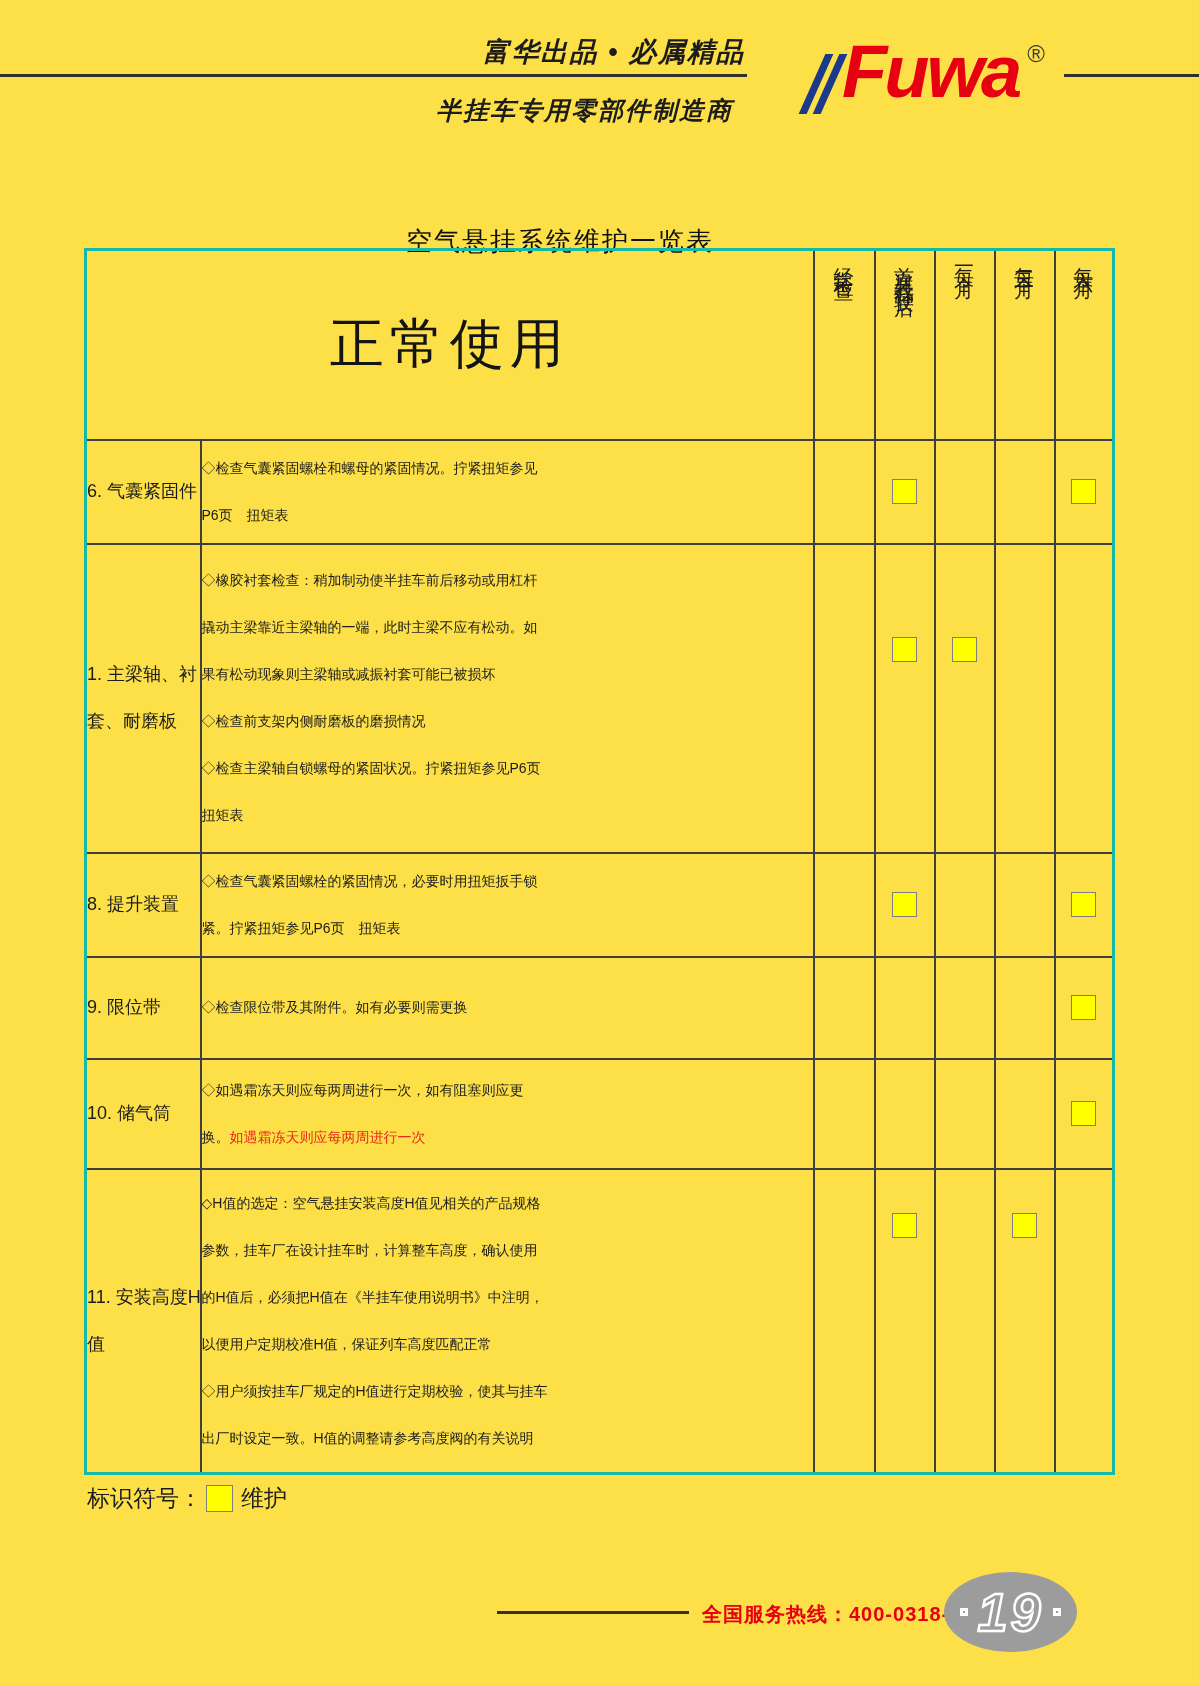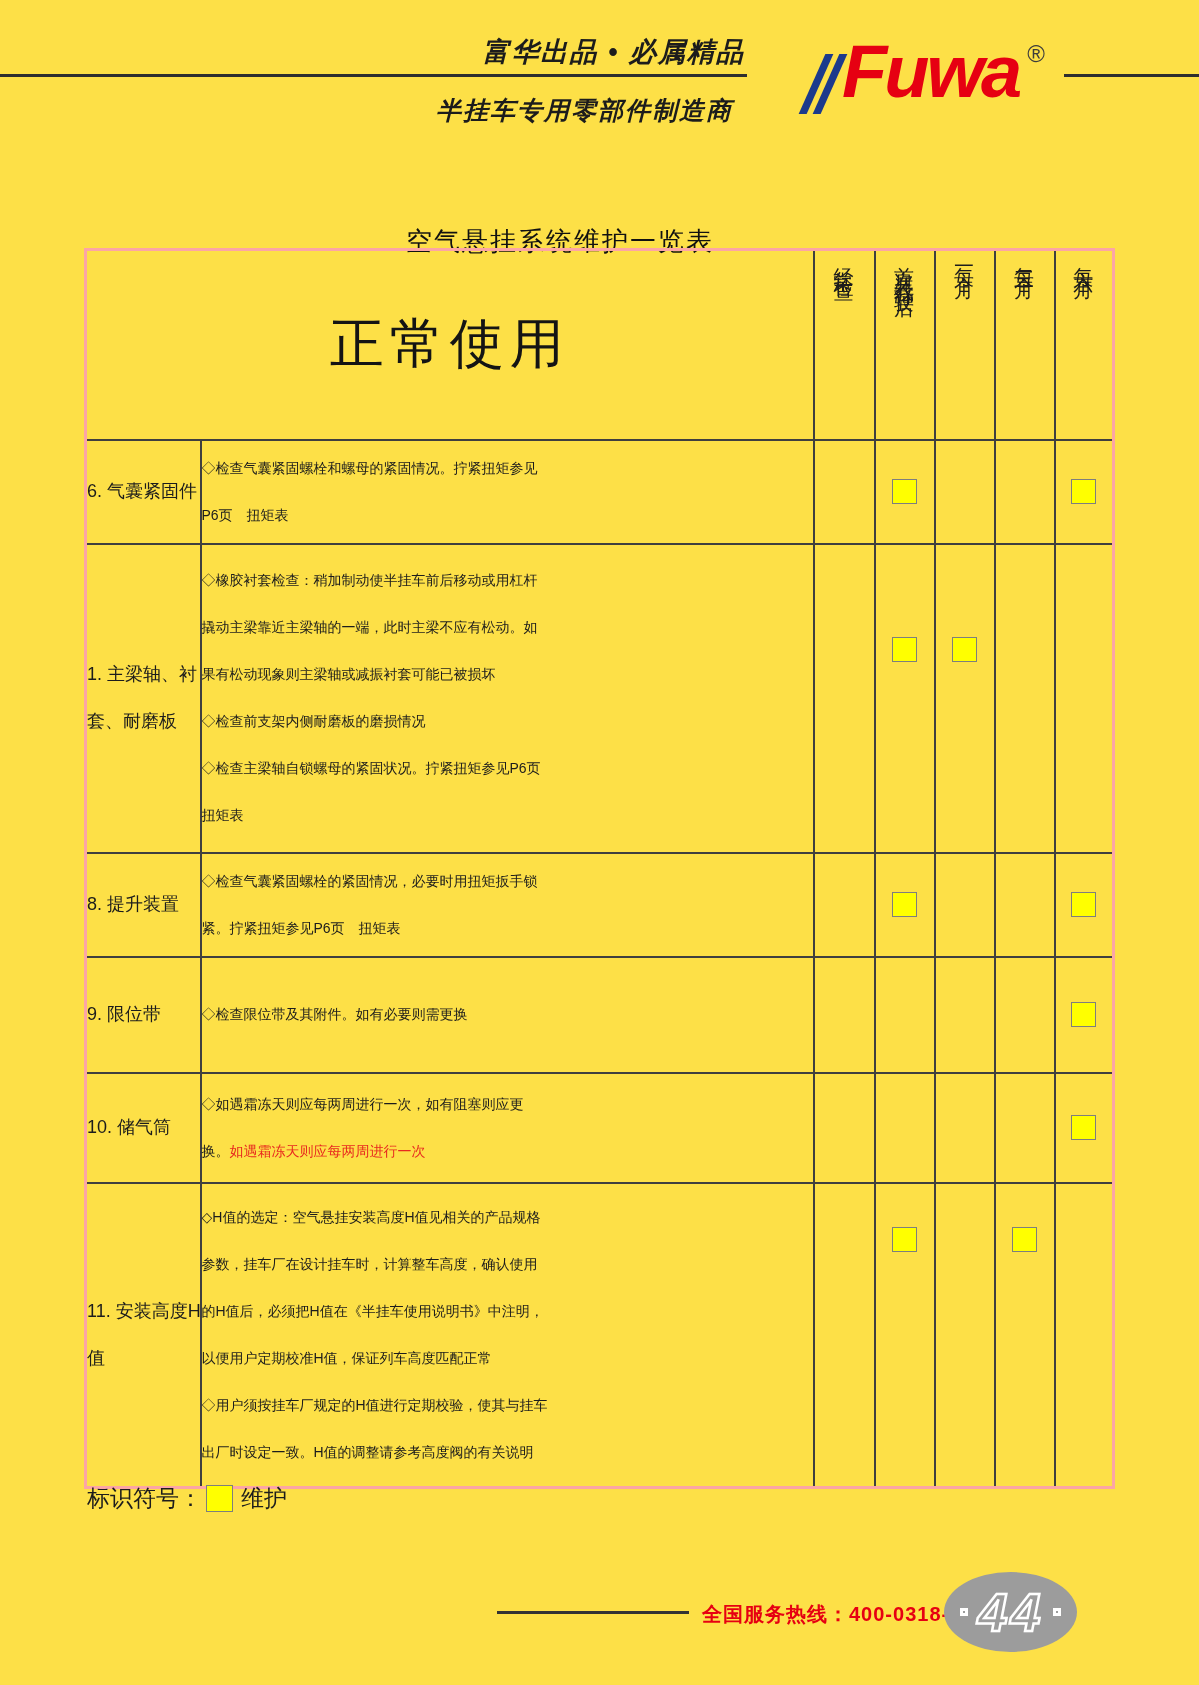--- a/index.html
+++ b/index.html
@@ -23,28 +23,28 @@
   .logo-text { font-size:74px; line-height:68px; font-weight:700; font-style:italic;
     color:#e60012; letter-spacing:-3px; }
   .logo-reg { font-size:24px; color:#3c3c3c; margin:2px 0 0 8px; }
 
   
   .page-title { position:absolute; top:192px; left:84px; width:952px; text-align:center;
     font-size:26px; letter-spacing:2px; color:#111;margin-top:32px; }
 
   
   table.maint { position:absolute; top:248px; left:84px; width:1028px;
-    border-collapse:collapse; table-layout:fixed; border:3px solid #fca5a5; }
+    border-collapse:collapse; table-layout:fixed; border:3px solid #14b8a6; }
   table.maint td { border:2px solid #3f3f3f; padding:0; }
 
   tr.head  { height:190px; }
   tr.r6  { height:104px; }
   tr.r7  { height:309px; }
   tr.r8  { height:104px; }
-  tr.r9  { height:116px; }
+  tr.r9  { height:102px; }
   tr.r10 { height:110px; }
   tr.r11 { height:305px; }
 
   td.big-head { text-align:center; vertical-align:middle; font-size:54px;
     letter-spacing:6px; padding-right:160px; color:#141414; }
   td.vert { vertical-align:top; text-align:center; padding-top:15px; }
   td.vert span { writing-mode:vertical-rl; text-orientation:upright;
     font-size:20px; letter-spacing:5px; line-height:1.1; }
 
   td.item { vertical-align:middle; padding:0 2px 0 6px; font-size:18px;
@@ -266,17 +266,17 @@
   <div class="legend">
     <span>标识符号：</span>
     <span class="legend-box"></span>
     <span>维护</span>
   </div>
 
   <div class="footer-line"></div>
   <div class="hotline">全国服务热线：400-0318-333</div>
   <div class="page-badge">
     <span class="badge-square"></span>
-    <span class="badge-number">44</span>
+    <span class="badge-number">19</span>
     <span class="badge-square"></span>
   </div>
 
 </div>
 
 </body></html>

